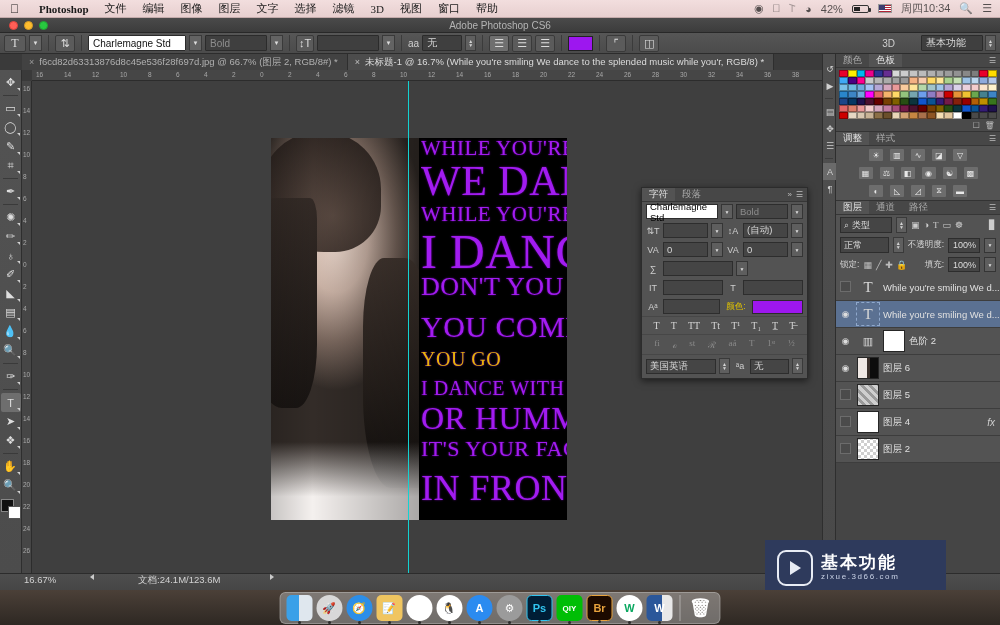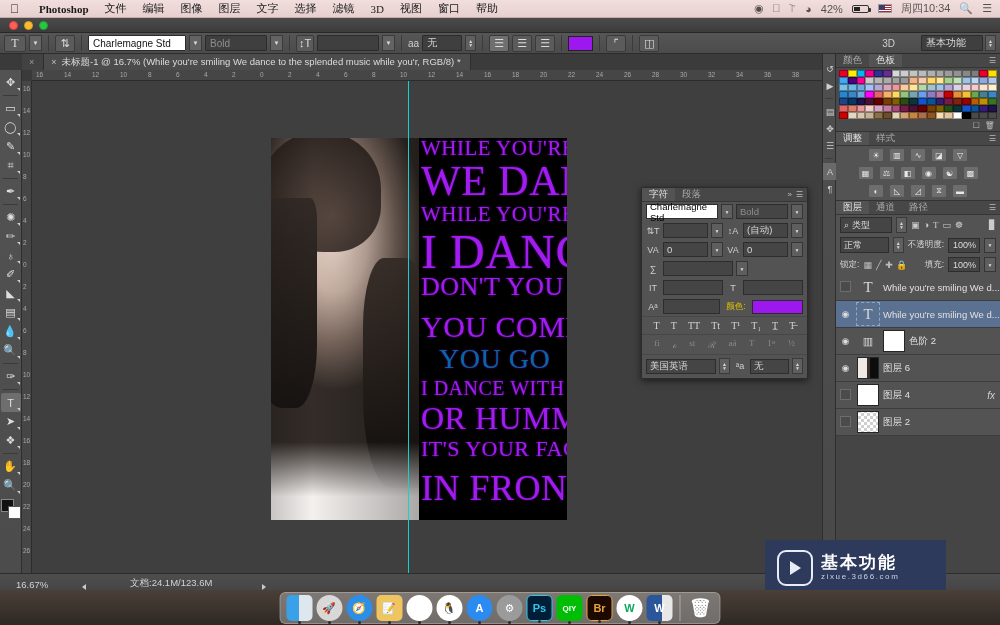--- a/index.html
+++ b/index.html
@@ -175,21 +175,21 @@
      border:1px solid #6c6c6c;background:#4b4b4b;}
   .thumb{ width:22px;height:22px;border:1px solid #262626;flex:0 0 22px;}
   .lname{ color:#e0e0e0; white-space:nowrap; overflow:hidden;}
   .tthumb{ width:22px;height:22px;flex:0 0 22px;display:flex;align-items:center;
      justify-content:center;font-family:"Liberation Serif",serif;font-size:15px;color:#d8d8d8;}
   .tthumb.boxed{ outline:1px dashed #8fa8cc; }
 
   
   #statusbar{ position:absolute; bottom:35px; left:0; width:1000px; height:17px;
      background:linear-gradient(#4e4e4e,#464646); border-top:1px solid #2c2c2c;
-     display:flex; align-items:flex-end; font-size:9.5px; color:#d2d2d2; padding-left:16px; gap:6px;}
+     display:flex; align-items:flex-start; font-size:9.5px; color:#d2d2d2; padding-left:24px; gap:6px;}
   .sb-tri{ width:0;height:0;border-left:4px solid #cacaca;border-top:3.5px solid transparent;
      border-bottom:3.5px solid transparent;}
   .sb-tri.l{ border-left:none;border-right:4px solid #cacaca;}
 
   
   #desktop{ position:absolute; bottom:0; left:0; width:1000px; height:35px;
      background:linear-gradient(180deg,#4b4038,#2e2823);}
   #dock{ position:absolute; bottom:1px; left:50%; transform:translateX(-50%);
      height:32px; background:rgba(190,190,190,.45); border-radius:6px;
      display:flex; align-items:flex-end; gap:4px; padding:2px 6px;
@@ -243,20 +243,21 @@
     <span class="ic">☰</span>
   </span>
 </div>
 
 <div id="titlebar">
   <div class="traffic">
     <span class="t-red"></span>
     <span class="t-yel"></span>
     <span class="t-grn"></span>
   </div>
+  <div class="tt">Adobe Photoshop CS6</div>
 </div>
 
 <div id="optbar">
   <div class="ob-btn" style="width:22px">
       <span style="font-family:'Liberation Serif',serif;font-size:12px">T</span>
     </div>
   <div class="arrowbx">▼</div>
   <div class="ob-sep"></div>
   <div class="ob-btn" style="width:20px">⇅</div>
   <div class="ob-sep"></div>
@@ -291,20 +292,21 @@
     <div class="stepper">
         <span>▲</span>
         <span>▼</span>
       </div>
   </div>
 </div>
 
 <div id="tabs">
   <div class="dtab">
     <span class="x">×</span>
+    <span>f6cd82d63313876d8c45e536f28f697d.jpg @ 66.7% (图层 2, RGB/8#) *</span>
   </div>
   <div class="dtab active">
     <span class="x">×</span>
     <span>未标题-1 @ 16.7% (While you're smiling We dance to the splended music while you'r, RGB/8) *</span>
   </div>
 </div>
 
 <div id="ruler-h">
     <span class="rtick" style="left: 4px;">16</span>
     <span class="rtick" style="left: 32px;">14</span>
@@ -404,21 +406,21 @@
       <div style="position:absolute;left:0;bottom:0;width:148px;height:78px;background:linear-gradient(180deg,rgba(255,255,255,0),#f4f0ee 70%)"></div>
       <div style="position:absolute;left:0;top:0;width:148px;height:382px;background:linear-gradient(90deg,rgba(0,0,0,.18),rgba(0,0,0,0) 28%,rgba(0,0,0,.3))"></div>
     </div>
     <div id="txtlayer">
         <div style="position: absolute; left: 2px; top: 0px; font-size: 21px; line-height: 21px; color: rgb(162, 28, 240);">WHILE YOU'RE SMILING</div>
         <div style="position: absolute; left: 2px; top: 22px; font-size: 42px; line-height: 42px; color: rgb(162, 28, 240);">WE DANCE</div>
         <div style="position: absolute; left: 2px; top: 66px; font-size: 21px; line-height: 21px; color: rgb(162, 28, 240);">WHILE YOU'RE</div>
         <div style="position: absolute; left: 2px; top: 90px; font-size: 48px; line-height: 48px; color: rgb(162, 28, 240);">I DANCE</div>
         <div style="position: absolute; left: 2px; top: 136px; font-size: 26px; line-height: 26px; color: rgb(162, 28, 240);">DON'T YOU KNOW</div>
         <div style="position: absolute; left: 2px; top: 174px; font-size: 30px; line-height: 30px; color: rgb(162, 28, 240);">YOU COME</div>
-        <div style="position: absolute; left: 20px; top: 206px; font-size: 28px; line-height: 30px; color: #0369a1;">YOU GO</div>
+        <div style="position: absolute; left: 2px; top: 206px; font-size: 20px; line-height: 30px; color: #eab308;">YOU GO</div>
         <div style="position: absolute; left: 2px; top: 240px; font-size: 20px; line-height: 20px; color: rgb(162, 28, 240);">I DANCE WITH YOU</div>
         <div style="position: absolute; left: 2px; top: 264px; font-size: 32px; line-height: 32px; color: rgb(162, 28, 240);">OR HUMMING</div>
         <div style="position: absolute; left: 2px; top: 300px; font-size: 22px; line-height: 22px; color: rgb(162, 28, 240);">IT'S YOUR FACE</div>
         <div style="position: absolute; left: 2px; top: 332px; font-size: 36px; line-height: 36px; color: rgb(162, 28, 240);">IN FRONT</div>
       </div>
   </div>
   <div id="guide"></div>
 </div>
 
 <div id="charpanel">
@@ -754,20 +756,25 @@
           <span class="thumb" style="background: rgb(255, 255, 255);"></span>
           <span class="lname">色阶 2</span>
         </div>
         <div class="layer">
           <span class="eye">◉</span>
           <span class="thumb" style="background: linear-gradient(90deg, rgb(239, 232, 228) 0px, rgb(239, 232, 228) 45%, rgb(58, 48, 43) 45%, rgb(58, 48, 43) 62%, rgb(13, 13, 13) 62%);"></span>
           <span class="lname">图层 6</span>
         </div>
         <div class="layer">
           <span class="eye off"></span>
+          <span class="thumb" style="background: repeating-linear-gradient(45deg, rgb(207, 207, 207) 0px, rgb(207, 207, 207) 3px, rgb(154, 154, 154) 3px, rgb(154, 154, 154) 6px), linear-gradient(rgb(42, 42, 42), rgb(17, 17, 17));"></span>
+          <span class="lname">图层 5</span>
+        </div>
+        <div class="layer">
+          <span class="eye off"></span>
           <span class="thumb" style="background: rgb(255, 255, 255);"></span>
           <span class="lname">图层 4</span>
           <span style="margin-left: auto; padding-right: 5px; font-style: italic; color: rgb(207, 207, 207); font-size: 10px;">fx</span>
         </div>
         <div class="layer">
           <span class="eye off"></span>
           <span class="thumb" style="background: repeating-conic-gradient(rgb(207, 207, 207) 0%, rgb(207, 207, 207) 25%, rgb(255, 255, 255) 0%, rgb(255, 255, 255) 50%) 0px center / 6px 6px;"></span>
           <span class="lname">图层 2</span>
         </div>
       </div>

